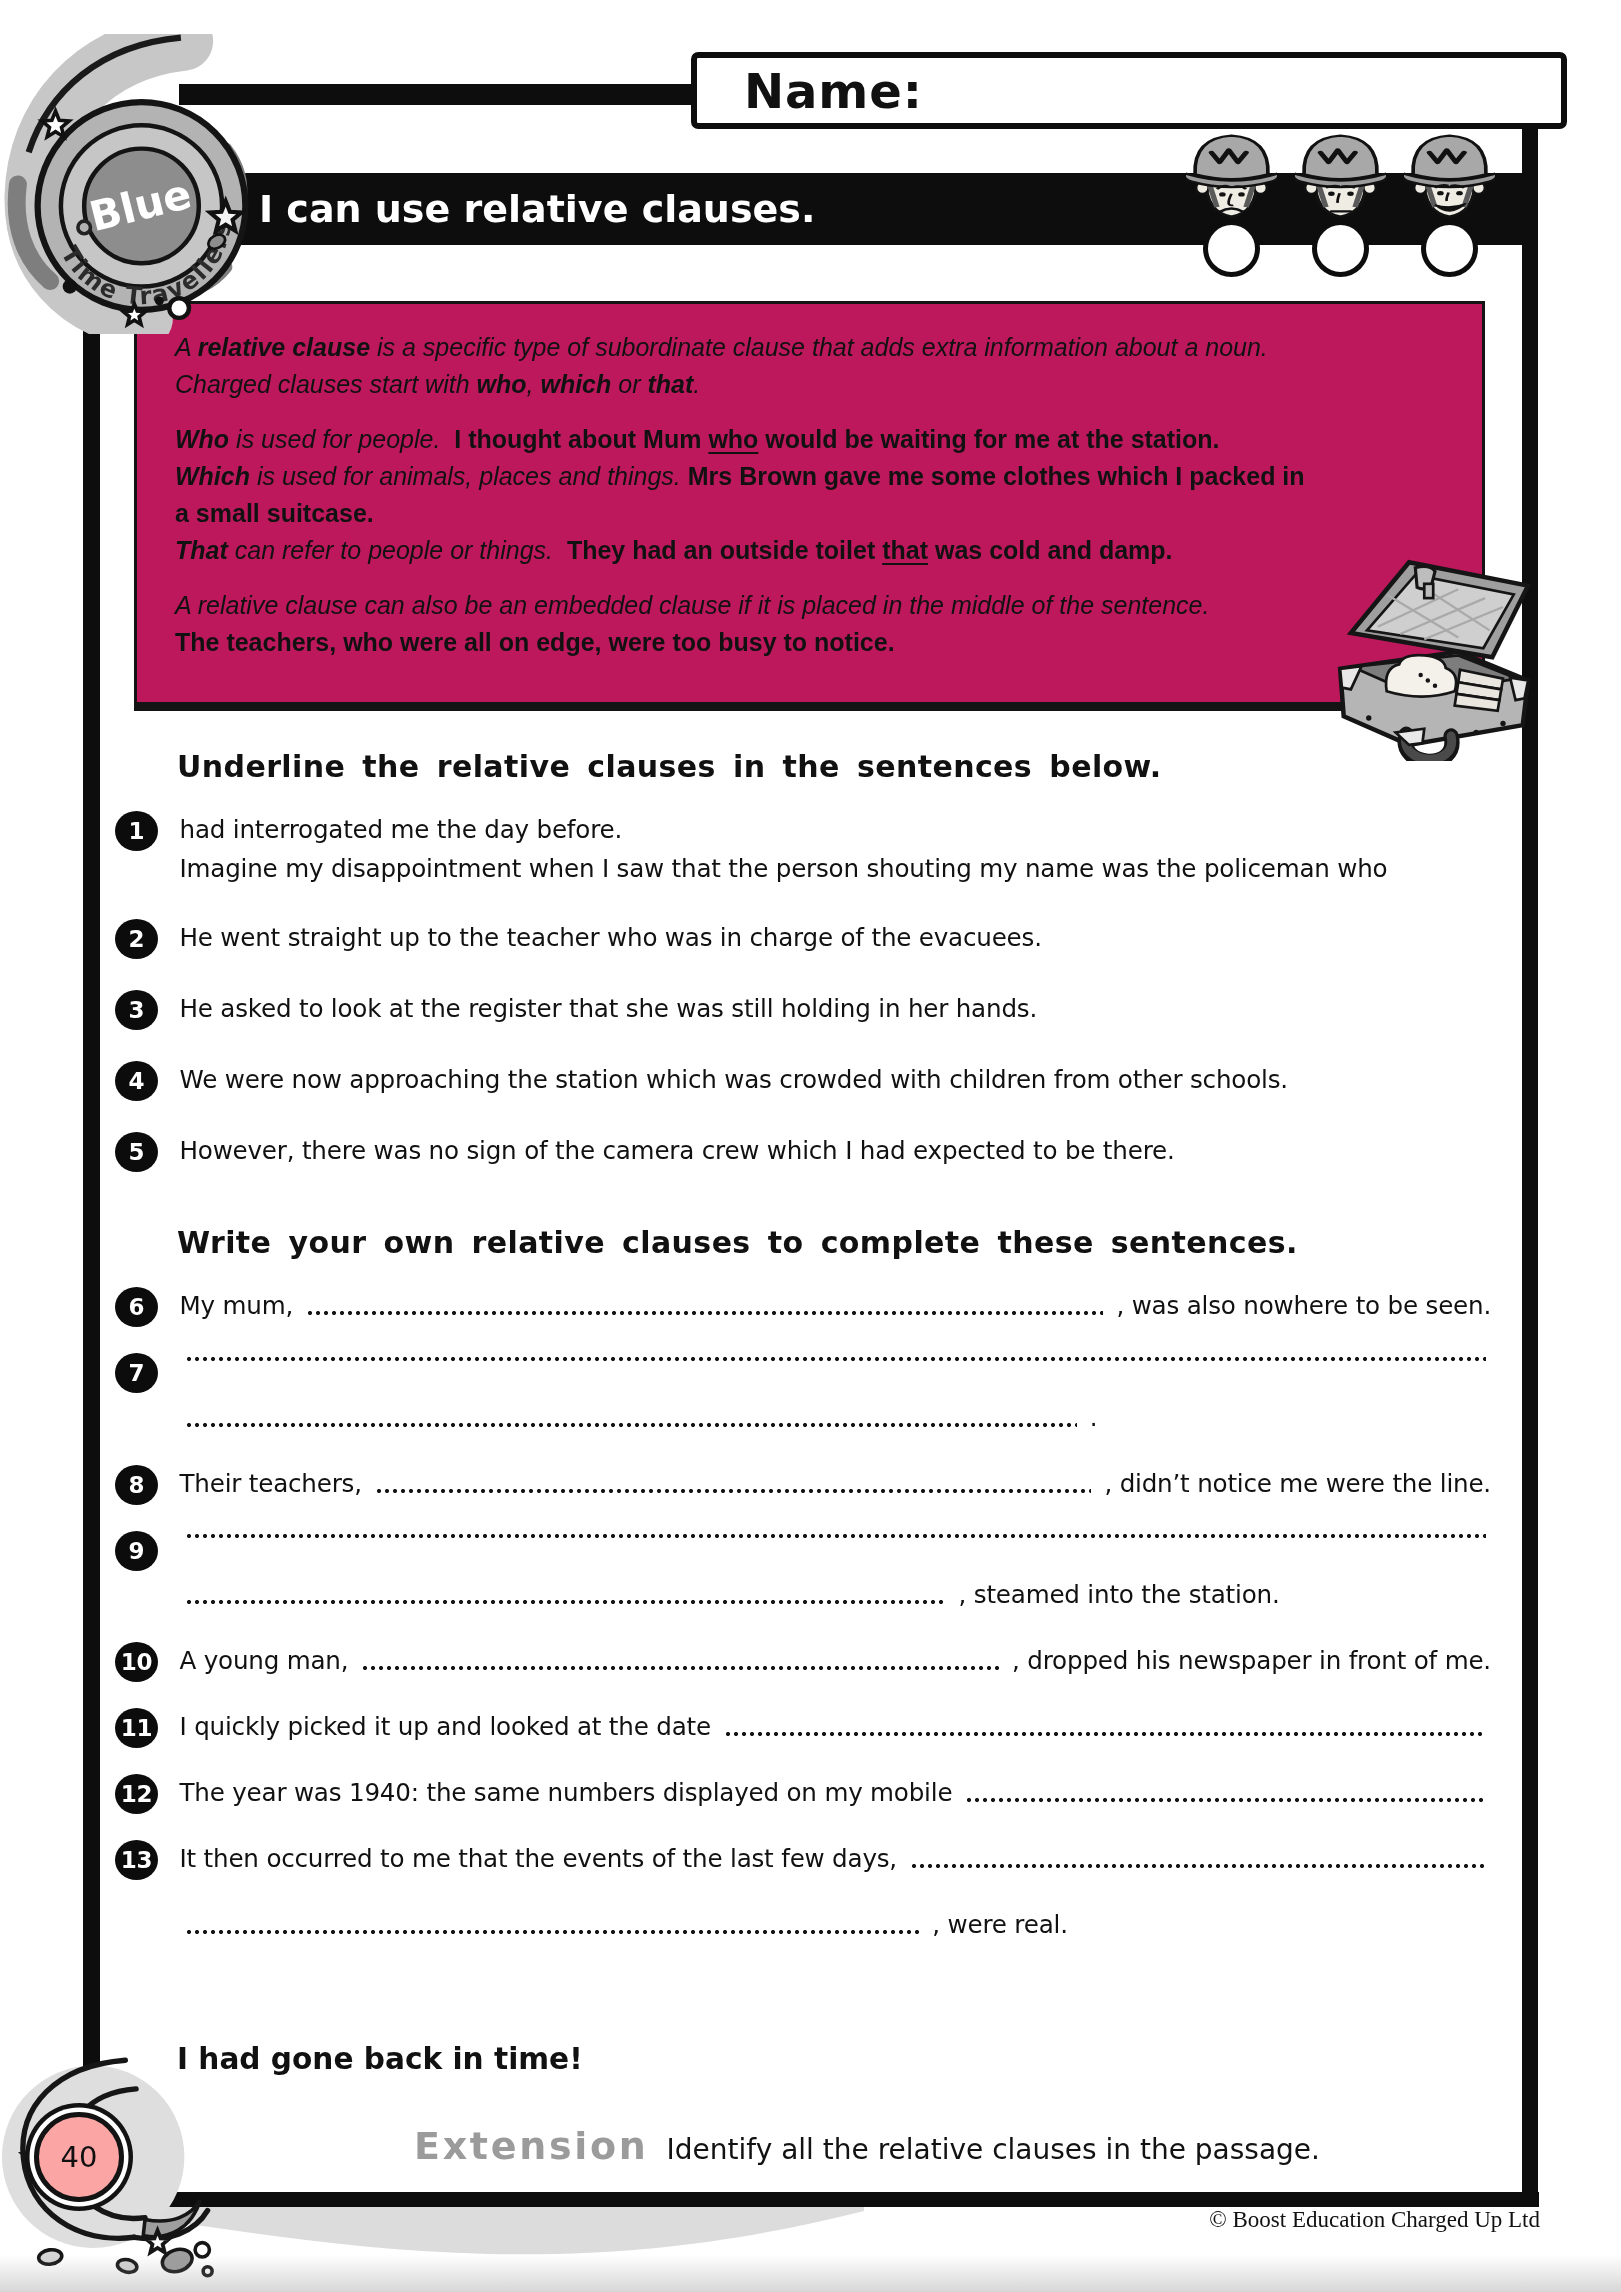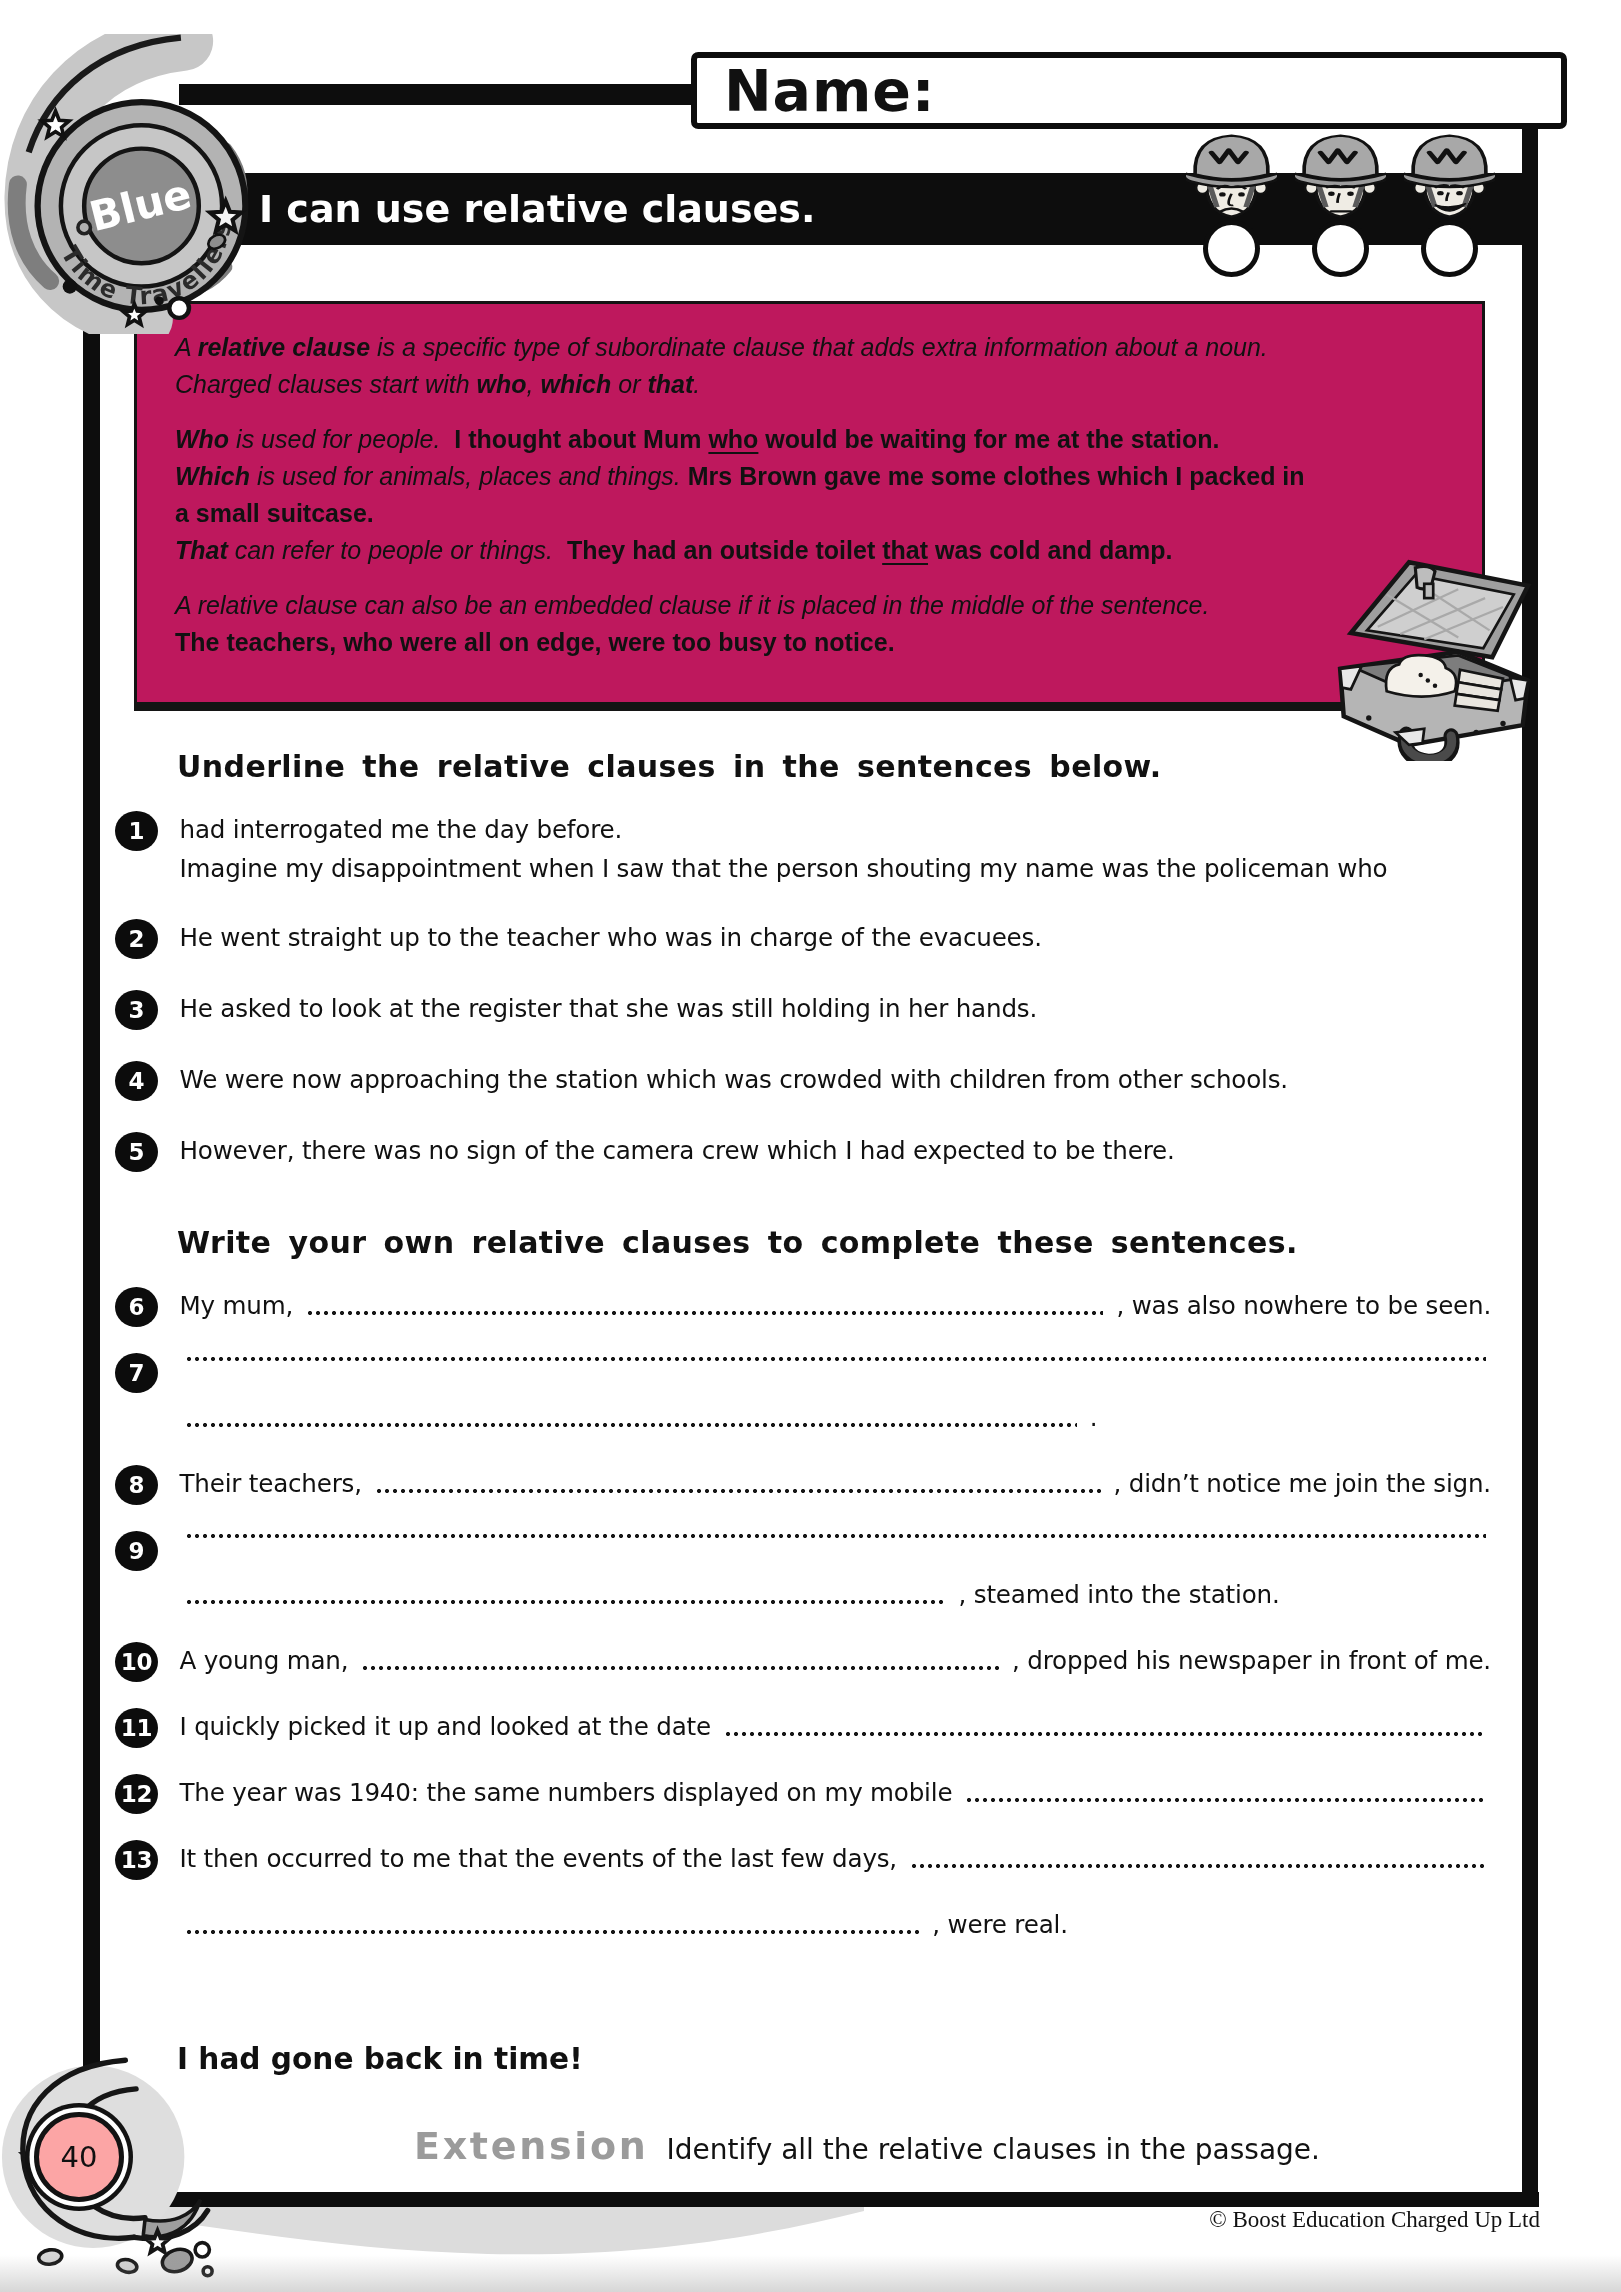--- a/index.html
+++ b/index.html
@@ -7,21 +7,21 @@
         font-family:"DejaVu Sans",sans-serif;color:#111;}
 
   
   .connector-bar{position:absolute;left:179px;top:84px;width:515px;height:20.6px;background:#0d0d0d;z-index:2;}
   .left-bar{position:absolute;left:83px;top:240px;width:17px;height:1894px;background:#0d0d0d;z-index:2;}
   .right-bar{position:absolute;left:1522px;top:127px;width:16px;height:2080px;background:#0d0d0d;z-index:2;}
   .bottom-bar{position:absolute;left:88px;top:2192px;width:1451px;height:15px;background:#0d0d0d;z-index:2;}
 
   .name-box{position:absolute;left:691px;top:52px;width:876px;height:77px;background:#fff;
             border:6.3px solid #0d0d0d;border-radius:7.2px;box-sizing:border-box;display:flex;align-items:center;z-index:3;}
-  .name-box span{font-size:57px;font-weight:bold;letter-spacing:0.9px;padding-left:27px;}
+  .name-box span{font-size:48px;font-weight:bold;letter-spacing:0.9px;padding-left:27px;margin-left:20px;}
 
   .banner{position:absolute;left:100px;top:173px;width:1438px;height:72px;background:#0d0d0d;z-index:2;}
   .banner .title{position:absolute;left:159px;top:0;line-height:72px;color:#fff;font-size:38px;font-weight:bold;}
 
   
   .soldiers{position:absolute;left:1186px;top:132px;display:flex;gap:18px;z-index:3;}
   .soldier{width:91px;display:flex;flex-direction:column;align-items:center;}
   .soldier svg{width:91px;height:86px;}
   .tick-circle{width:57px;height:57px;border-radius:50%;background:#fff;border:5.4px solid #0d0d0d;
                box-sizing:border-box;margin-top:1.8px;}
@@ -295,21 +295,21 @@
             <span class="seg"> .</span>
           </div>
         </div>
       </div>
       <div class="item" style="margin-bottom: 0px;">
         <div class="num">8</div>
         <div class="rows">
           <div class="line2">
             <span class="seg">Their teachers, </span>
             <span class="blank fill"></span>
-            <span class="seg"> , didn’t notice me join the sign.</span>
+            <span class="seg"> , didn’t notice me were the line.</span>
           </div>
         </div>
       </div>
       <div class="item" style="margin-bottom: 0px;">
         <div class="num">9</div>
         <div class="rows">
           <div class="line2">
             <span class="blank fill"></span>
           </div>
           <div class="line2">

